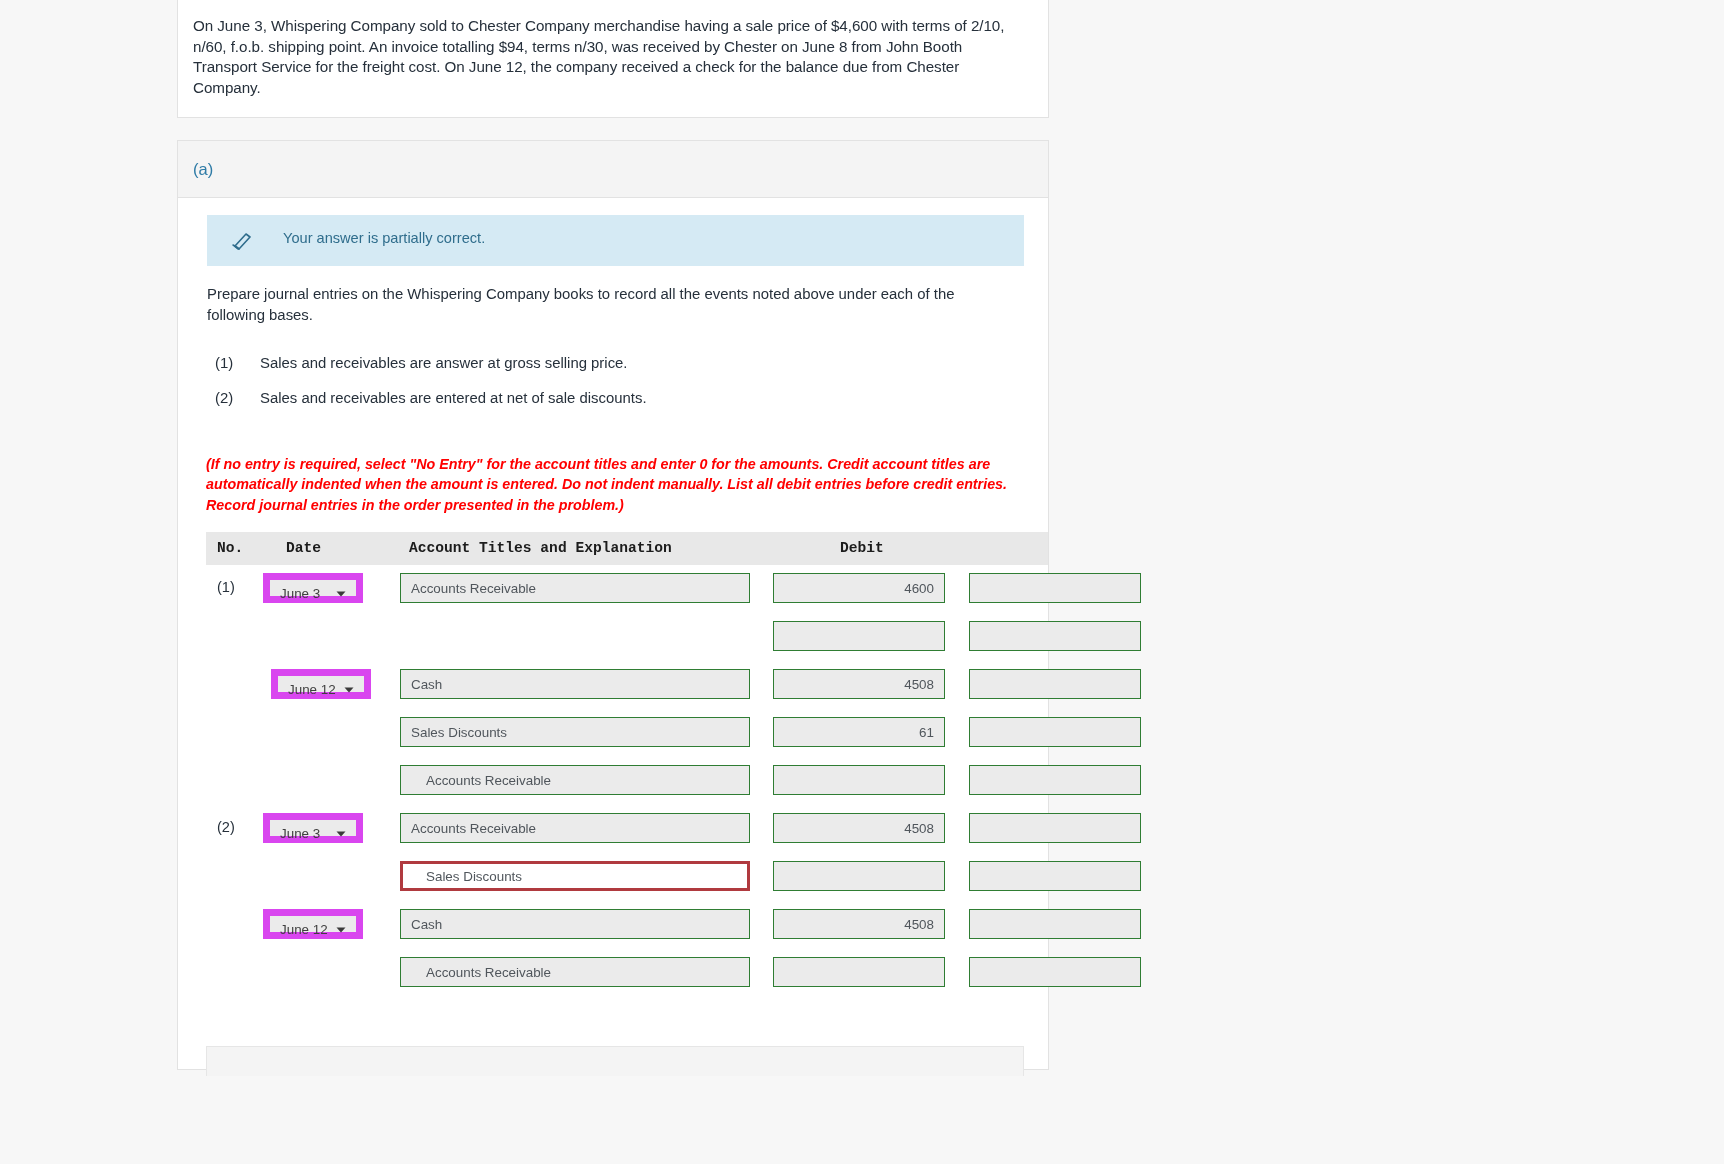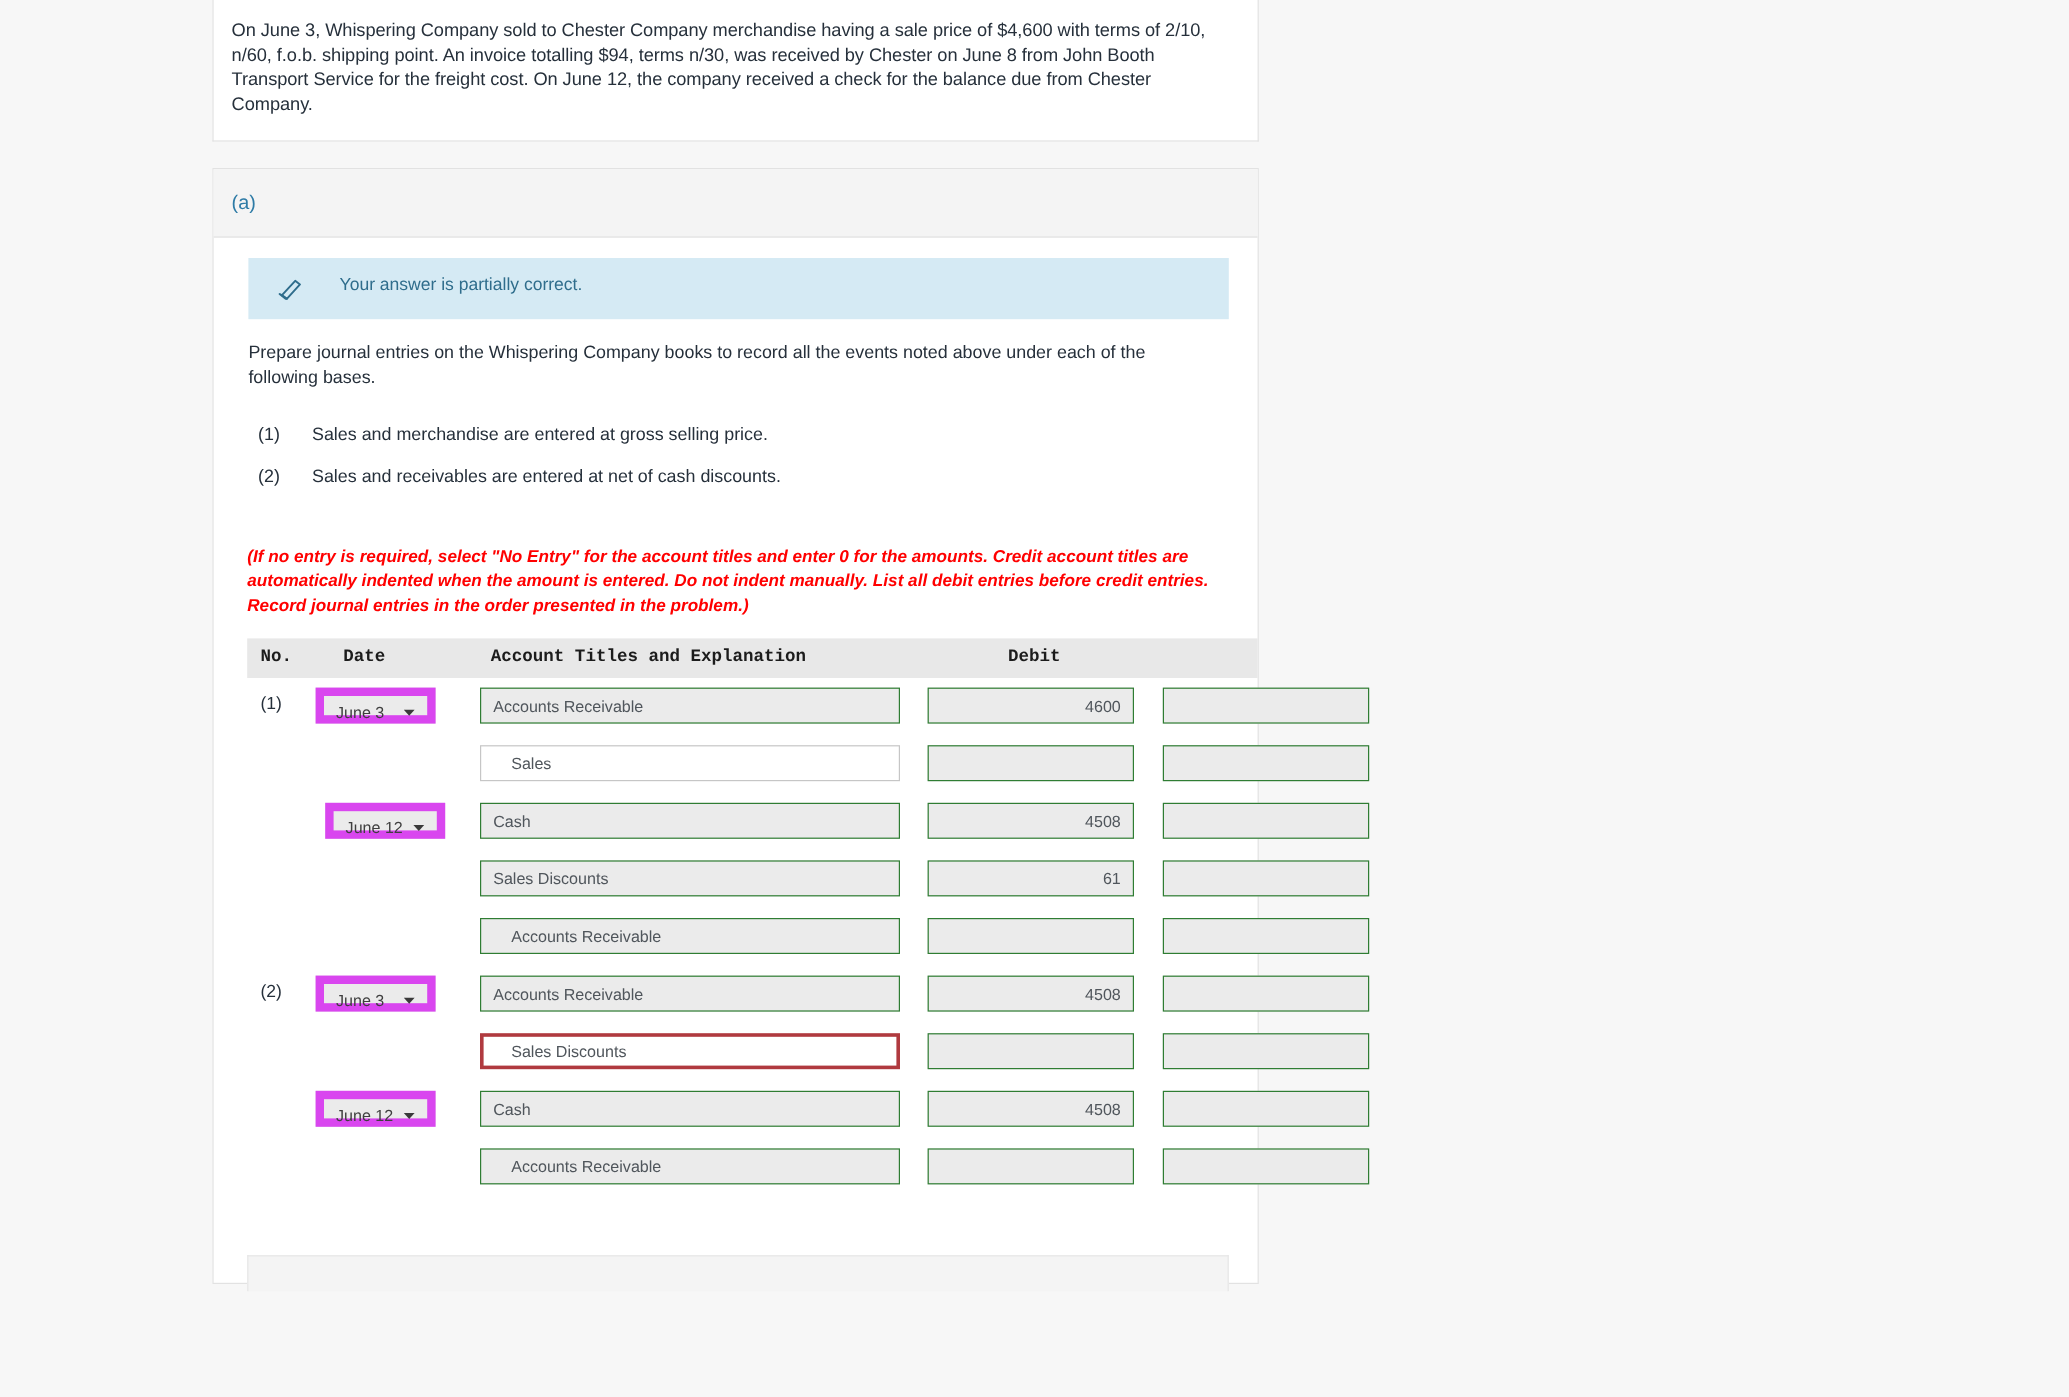--- a/index.html
+++ b/index.html
@@ -245,23 +245,23 @@
           <polygon points="6,15 17,3 21,6 10,18" fill="none" stroke="#2f6d8c" stroke-width="1.6" stroke-linejoin="round"></polygon>
           <polygon points="4,14 9,18 10,18 6,15" fill="#2f6d8c" stroke="#2f6d8c" stroke-width="1.6" stroke-linejoin="round"></polygon>
         </svg>
       </span>
       <span id="alert-text">Your answer is partially correct.</span>
     </div>
 
     <div id="prompt">Prepare journal entries on the Whispering Company books to record all the events noted above under each of the following bases.</div>
 
     <div class="sub-item sub-num" id="sub1-num">(1)</div>
-    <div class="sub-item sub-txt" id="sub1-txt">Sales and merchandise are entered at gross selling price.</div>
+    <div class="sub-item sub-txt" id="sub1-txt">Sales and receivables are answer at gross selling price.</div>
     <div class="sub-item sub-num" id="sub2-num">(2)</div>
-    <div class="sub-item sub-txt" id="sub2-txt">Sales and receivables are entered at net of cash discounts.</div>
+    <div class="sub-item sub-txt" id="sub2-txt">Sales and receivables are entered at net of sale discounts.</div>
 
     <div id="red-note">(If no entry is required, select "No Entry" for the account titles and enter 0 for the amounts. Credit account titles are automatically indented when the amount is entered. Do not indent manually. List all debit entries before credit entries. Record journal entries in the order presented in the problem.)</div>
 
     <div id="journal">
       <div id="table-head">
         <div class="th" id="th-no">No.</div>
         <div class="th" id="th-date">Date</div>
         <div class="th" id="th-acct">Account Titles and Explanation</div>
         <div class="th" id="th-debit">Debit</div>
       </div>
@@ -278,23 +278,20 @@
               <span class="atxt">Accounts Receivable</span>
             </div>
             <div class="amt debit">
               <span class="vtxt">4600</span>
             </div>
             <div class="amt credit">
               <span class="vtxt"></span>
             </div>
           </div>
           <div class="row">
-            <div class="acct indent plain">
-              <span class="atxt">Sales</span>
-            </div>
             <div class="amt debit">
               <span class="vtxt"></span>
             </div>
             <div class="amt credit">
               <span class="vtxt"></span>
             </div>
           </div>
           <div class="row">
             <div class="date-sel pos-b">
               <span class="dlabel">June 12</span>

